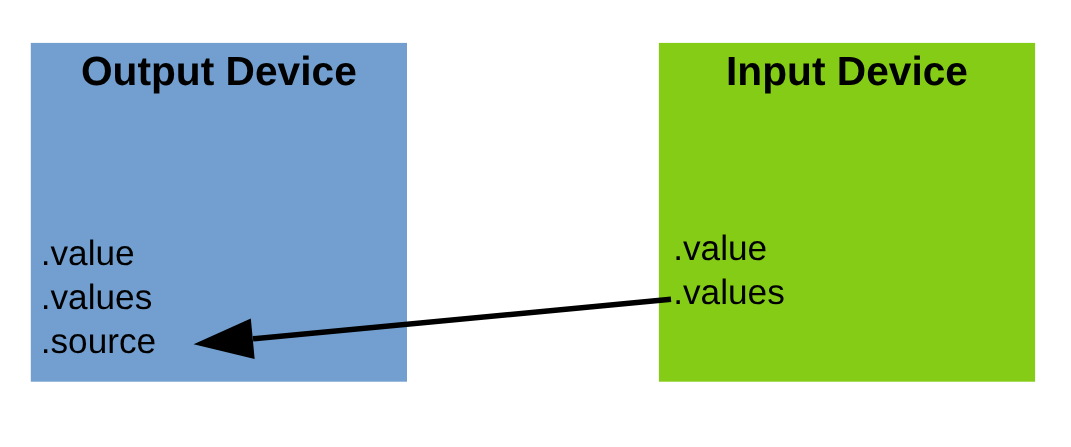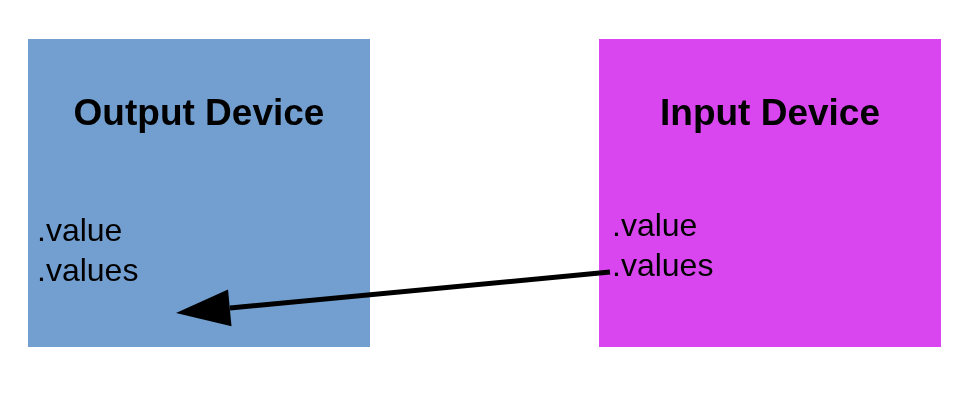--- a/index.html
+++ b/index.html
@@ -28,21 +28,20 @@
   .box-title {
     position: absolute;
     top: 7px;
     left: 0;
     width: 100%;
     text-align: center;
     font-weight: 700;
     font-size: 37px;
     line-height: 37px;
     white-space: nowrap;
-    margin-top: 48px;
   }
   .props {
     position: absolute;
     font-size: 32px;
     line-height: 40px;
   }
   .box-output .props { left: 9px;  top: 171px; }
   .box-input  .props { left: 13px; top: 166px; }
   .prop-line { white-space: nowrap; }
   .arrow-overlay {
@@ -57,24 +56,25 @@
 </head>
 <body>
 
 <div class="canvas">
 
   <div class="device-box box-output" style="background-color: rgb(114, 159, 207);">
     <div class="box-title">Output Device</div>
     <div class="props">
       <div class="prop-line">.value</div>
       <div class="prop-line">.values</div>
+      <div class="prop-line">.source</div>
     </div>
   </div>
 
-  <div class="device-box box-input" style="background-color: #d946ef;">
+  <div class="device-box box-input" style="background-color: #84cc16;">
     <div class="box-title">Input Device</div>
     <div class="props">
       <div class="prop-line">.value</div>
       <div class="prop-line">.values</div>
     </div>
   </div>
 
   <svg class="arrow-overlay" viewBox="0 0 974 406" aria-hidden="true">
     <line x1="610" y1="272" x2="230" y2="308" stroke="#000000" stroke-width="5"></line>
     <g transform="translate(176,313) rotate(174.6)">

